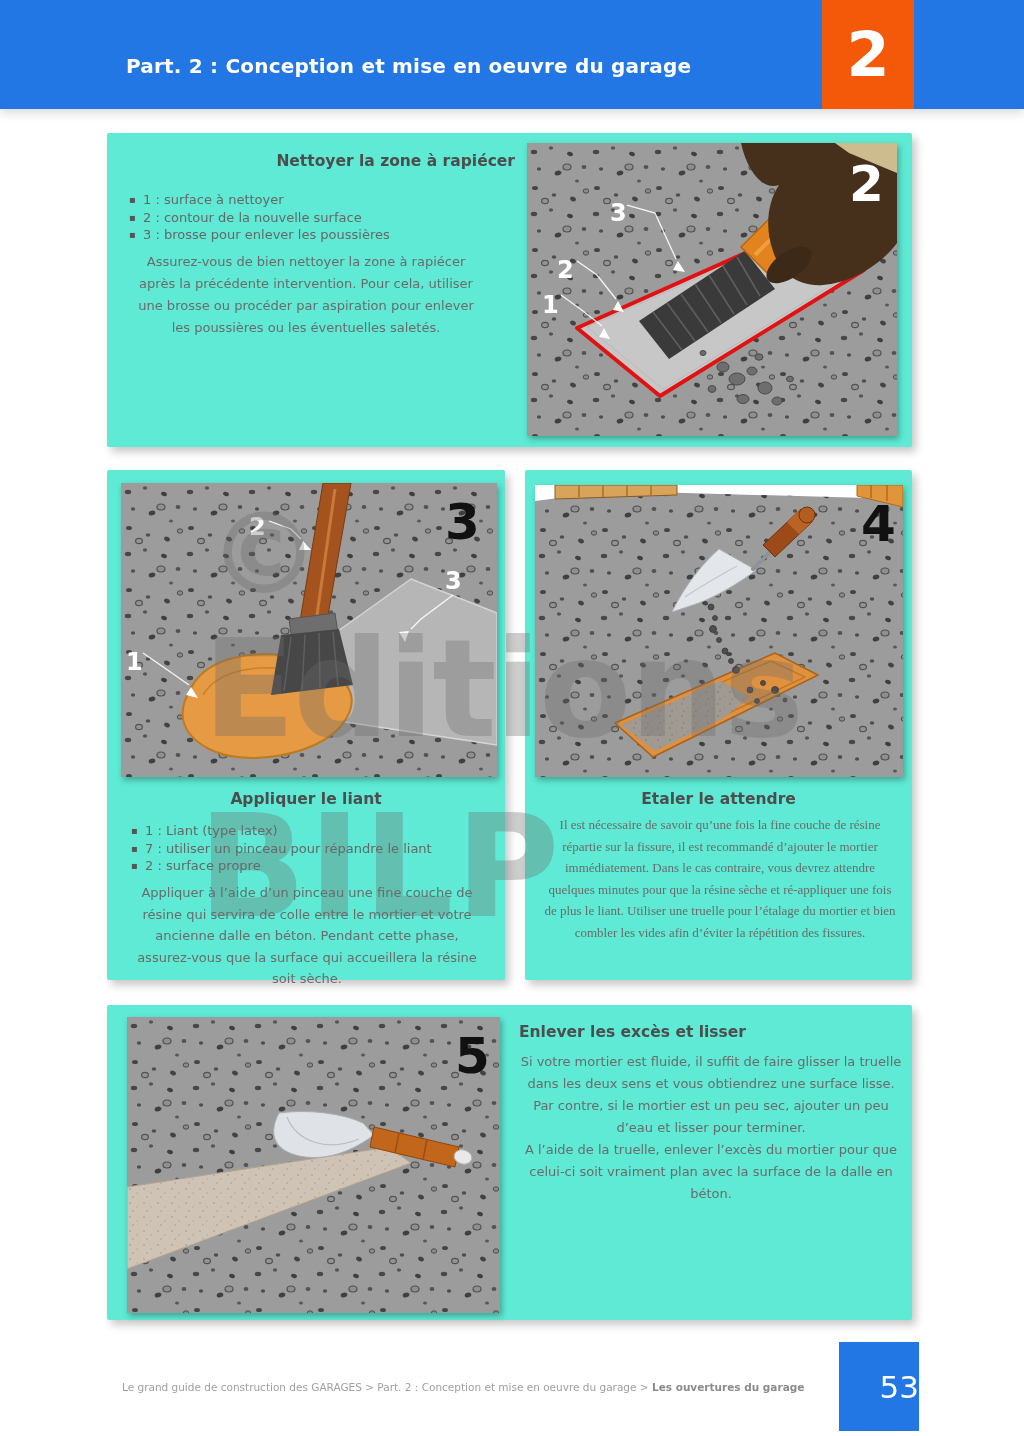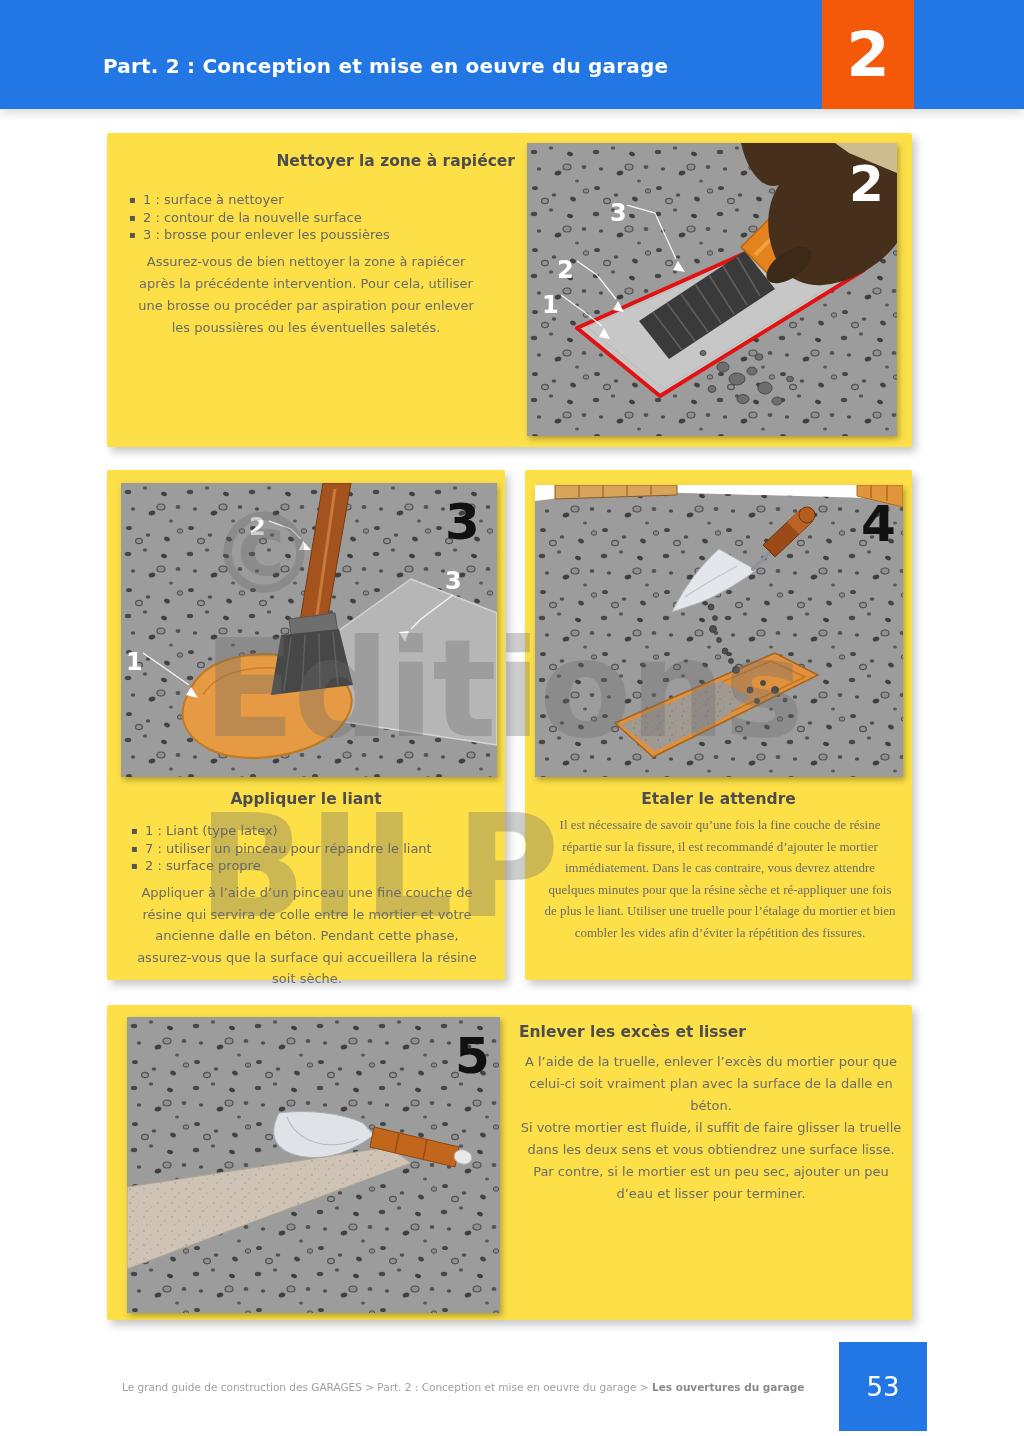--- a/index.html
+++ b/index.html
@@ -1,26 +1,26 @@
 <!DOCTYPE html>
 <html><head>
 <meta charset="utf-8">
 <style>
   html,body{margin:0;padding:0;background:#fff;}
   .page{position:relative;width:1024px;height:1436px;background:#ffffff;overflow:hidden;
         font-family:"DejaVu Sans","Liberation Sans",sans-serif;}
   
   .chapter-header{position:absolute;left:0;top:0;width:1024px;height:109px;background:#2277e4;
         box-shadow:0 4px 10px rgba(0,0,0,.15);}
-  .chapter-title{position:absolute;left:103px;top:0;height:109px;display:flex;align-items:center;
+  .chapter-title{position:absolute;left:126px;top:0;height:109px;display:flex;align-items:center;
         color:#fff;font-size:20px;font-weight:bold;letter-spacing:.2px;padding-top:22px;box-sizing:border-box;}
   .chapter-badge{position:absolute;left:822px;top:0;width:92px;height:109px;background:#f4590a;
         display:flex;align-items:center;justify-content:center;color:#fff;font-size:62px;font-weight:bold;}
   
-  .block{position:absolute;background:#fde047;border-radius:2px;box-shadow:4px 5px 8px rgba(0,0,0,.22);}
+  .block{position:absolute;background:#5eead4;border-radius:2px;box-shadow:4px 5px 8px rgba(0,0,0,.22);}
   .block1{left:107px;top:133px;width:805px;height:314px;}
   .block2{left:107px;top:470px;width:398px;height:510px;}
   .block3{left:525px;top:470px;width:387px;height:510px;}
   .block4{left:107px;top:1005px;width:805px;height:315px;}
   .illu{position:absolute;box-shadow:2px 3px 6px rgba(0,0,0,.3);display:block;}
   .illu text{font-family:"DejaVu Sans","Liberation Sans",sans-serif;font-weight:bold;}
   h2.sec{margin:0;font-size:15.5px;font-weight:bold;color:#4d4d4d;}
   .bullets{margin:0;padding:0;list-style:none;font-size:13px;color:#676767;}
   .bullets li{line-height:17.5px;padding-left:14px;position:relative;}
   .bullets li::before{content:"▪";position:absolute;left:0;top:0;font-size:10px;color:#555;}
@@ -45,22 +45,22 @@
   .b4-paras{position:absolute;left:412px;top:46px;width:384px;}
   
   .watermark{position:absolute;left:0;top:0;width:1024px;height:1436px;pointer-events:none;z-index:40;
         color:rgba(108,108,108,.34);font-weight:bold;}
   .wm-c{position:absolute;left:208px;top:498px;font-size:112px;line-height:1;}
   .wm-1{position:absolute;left:203px;top:622px;font-size:135px;line-height:1;letter-spacing:-2px;}
   .wm-2{position:absolute;left:198px;top:796px;font-size:142px;line-height:1;letter-spacing:2px;}
   
   .breadcrumb{position:absolute;left:122px;top:1381px;font-size:10.5px;color:#a0a0a0;white-space:nowrap;}
   .breadcrumb .bold{font-weight:bold;color:#8b8b8b;}
-  .page-number-box{position:absolute;left:839px;top:1342px;width:88px;height:89px;background:#2277e4;
-        display:flex;align-items:center;justify-content:center;color:#fff;font-size:26px;}
+  .page-number-box{position:absolute;left:839px;top:1342px;width:80px;height:89px;background:#2277e4;
+        display:flex;align-items:center;justify-content:flex-end;color:#fff;font-size:31px;}
 </style>
 </head>
 <body>
 
 <svg width="0" height="0" style="position:absolute" aria-hidden="true">
   <defs>
     <pattern id="speck" width="62" height="62" patternUnits="userSpaceOnUse">
       <ellipse cx="7" cy="9" rx="3.2" ry="2.2" fill="#474747"></ellipse>
       <ellipse cx="24" cy="5" rx="2.2" ry="1.8" fill="#555555"></ellipse>
       <ellipse cx="43" cy="11" rx="3" ry="2" fill="#3f3f3f" transform="rotate(20 43 11)"></ellipse>
@@ -270,22 +270,22 @@
       <path d="M160,100 C170,125 200,135 232,122" fill="none" stroke="#b9bec4" stroke-width="1.2"></path>
 
       <polygon points="247,110 332,130 328,150 243,130" fill="#c2661c" stroke="#8f4510" stroke-width="1"></polygon>
       <line x1="272" y1="116" x2="268" y2="136" stroke="#9a4d12" stroke-width="1.5"></line>
       <line x1="300" y1="122" x2="296" y2="143" stroke="#9a4d12" stroke-width="1.5"></line>
       <ellipse cx="336" cy="140" rx="9" ry="7" fill="#e9e9e9" stroke="#b5b5b5" stroke-width="1" transform="rotate(14 336 140)"></ellipse>
       <text x="328" y="56" font-size="50" fill="#111111">5</text>
     </svg>
     <h2 class="sec b4-head">Enlever les excès et lisser</h2>
     <div class="b4-paras">
+      <div class="para">Si votre mortier est fluide, il suffit de faire glisser la truelle dans les deux sens et vous obtiendrez une surface lisse. Par contre, si le mortier est un peu sec, ajouter un peu d’eau et lisser pour terminer.</div>
       <div class="para">A l’aide de la truelle, enlever l’excès du mortier pour que celui-ci soit vraiment plan avec la surface de la dalle en béton.</div>
-      <div class="para">Si votre mortier est fluide, il suffit de faire glisser la truelle dans les deux sens et vous obtiendrez une surface lisse. Par contre, si le mortier est un peu sec, ajouter un peu d’eau et lisser pour terminer.</div>
     </div>
   </div>
 
   <div class="watermark">
     <div class="wm-c">©</div>
     <div class="wm-1">Editions</div>
     <div class="wm-2">BILP</div>
   </div>
 
   <div class="breadcrumb"><span>Le grand guide de construction des GARAGES &gt; Part. 2 : Conception et mise en oeuvre du garage &gt; </span><span class="bold">Les ouvertures du garage</span></div>

